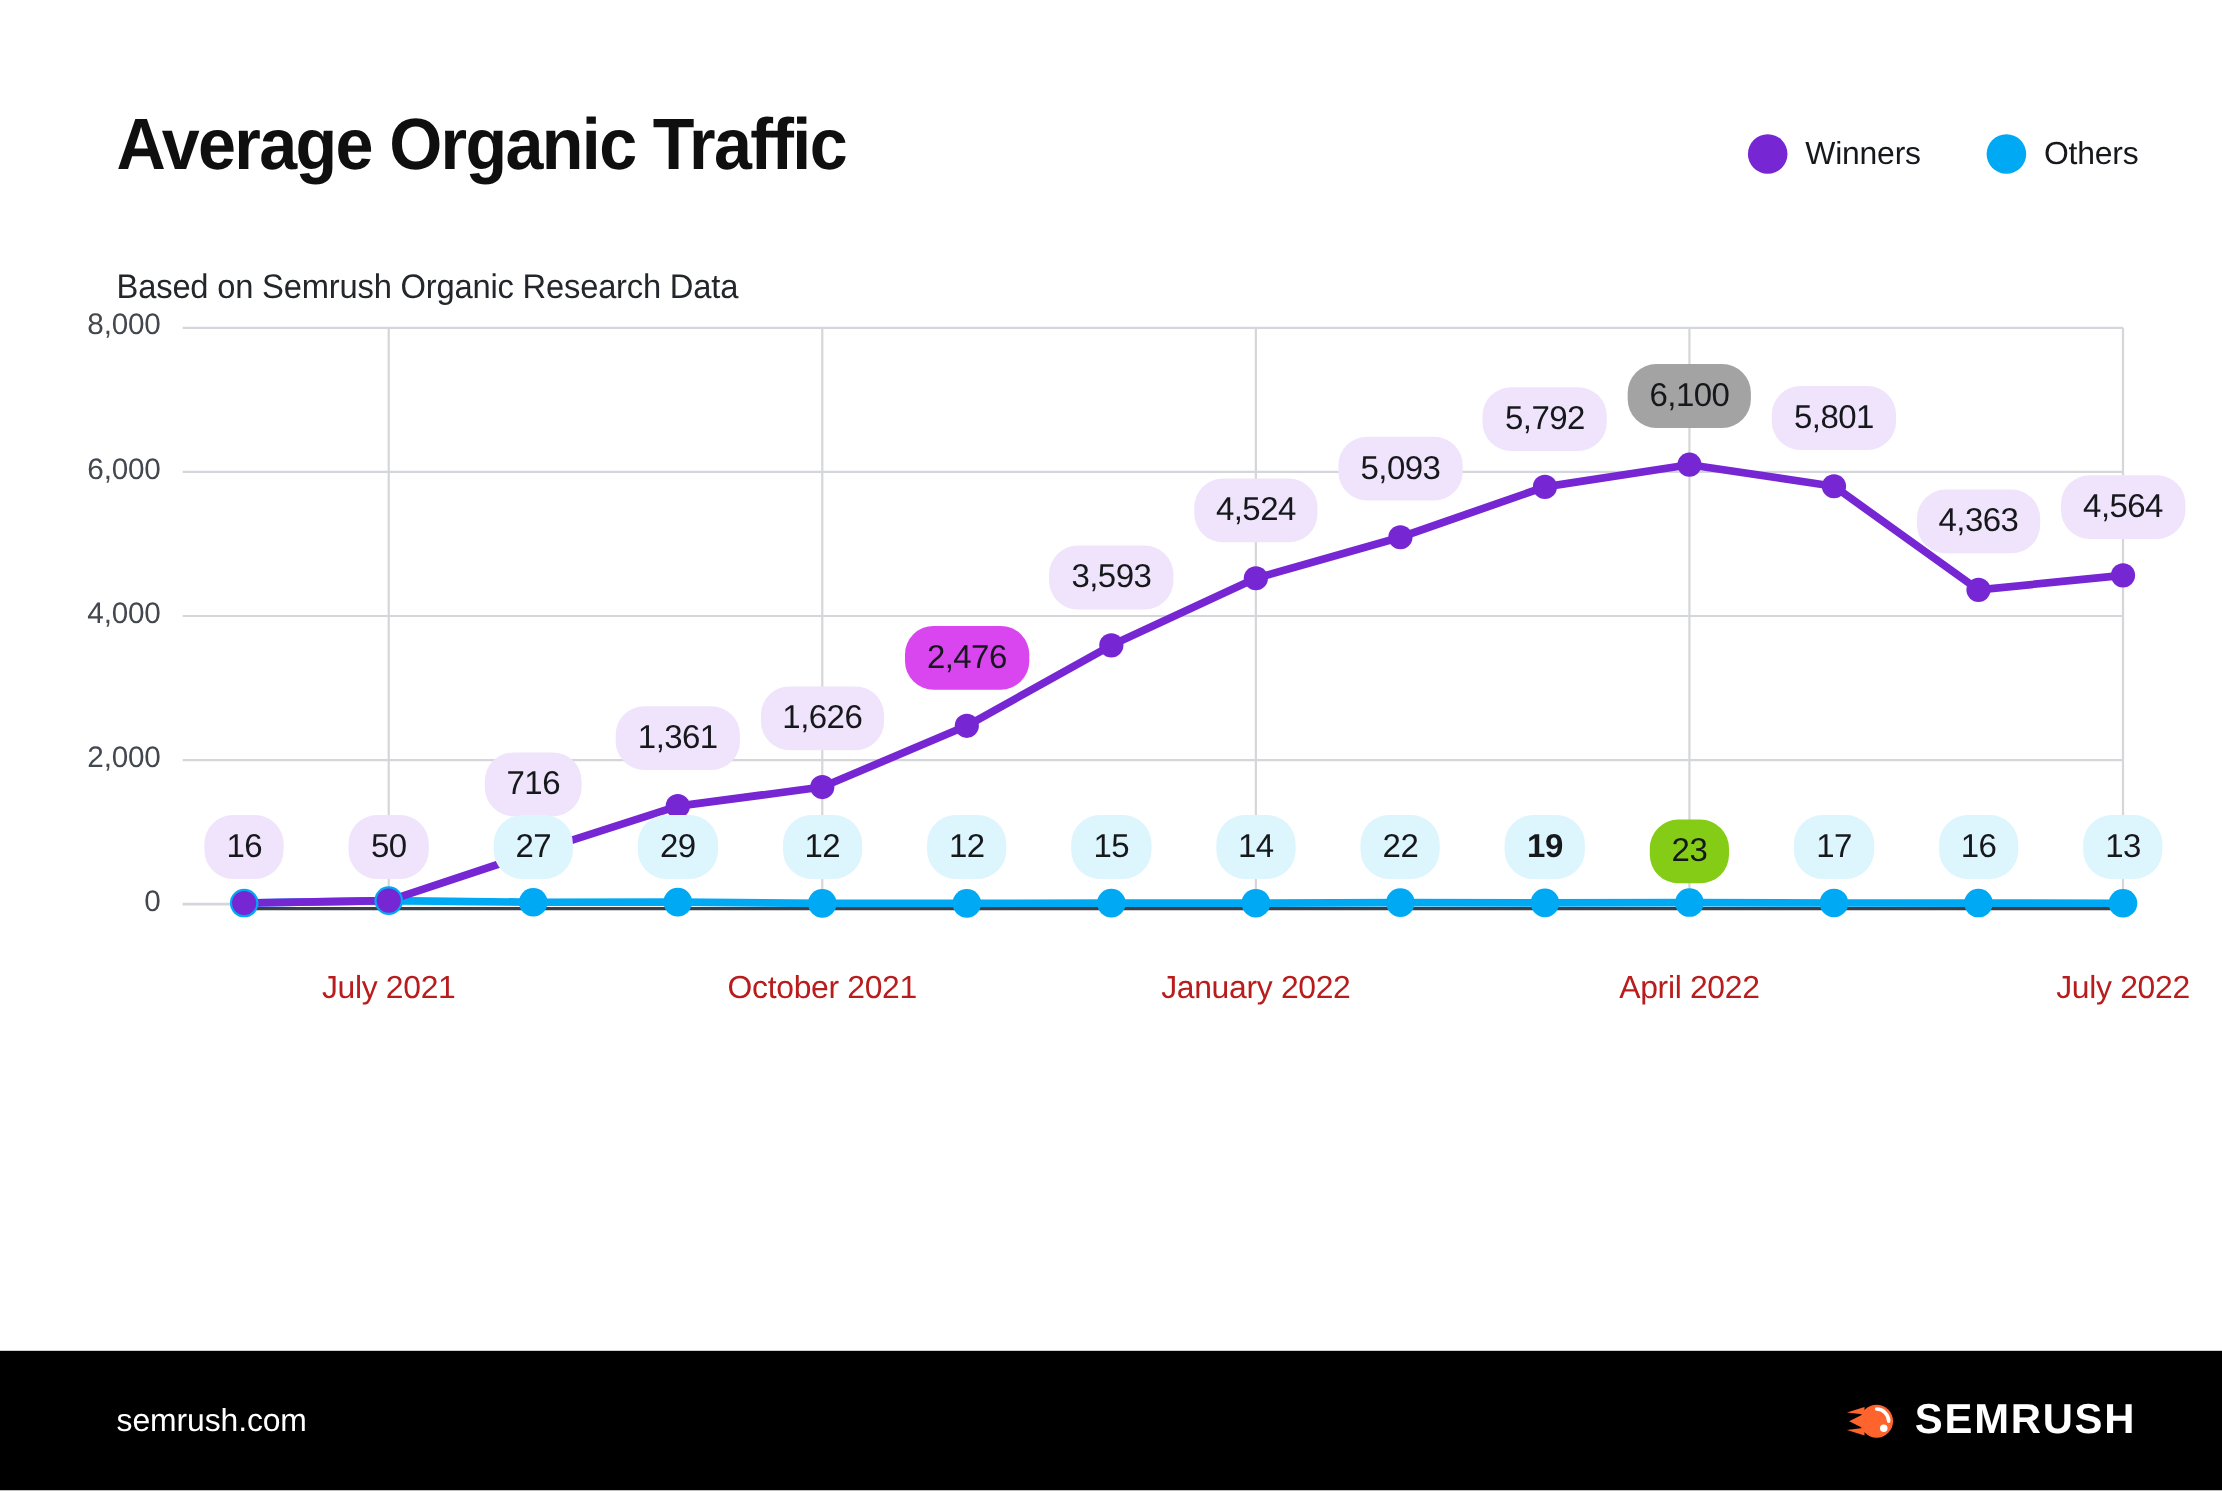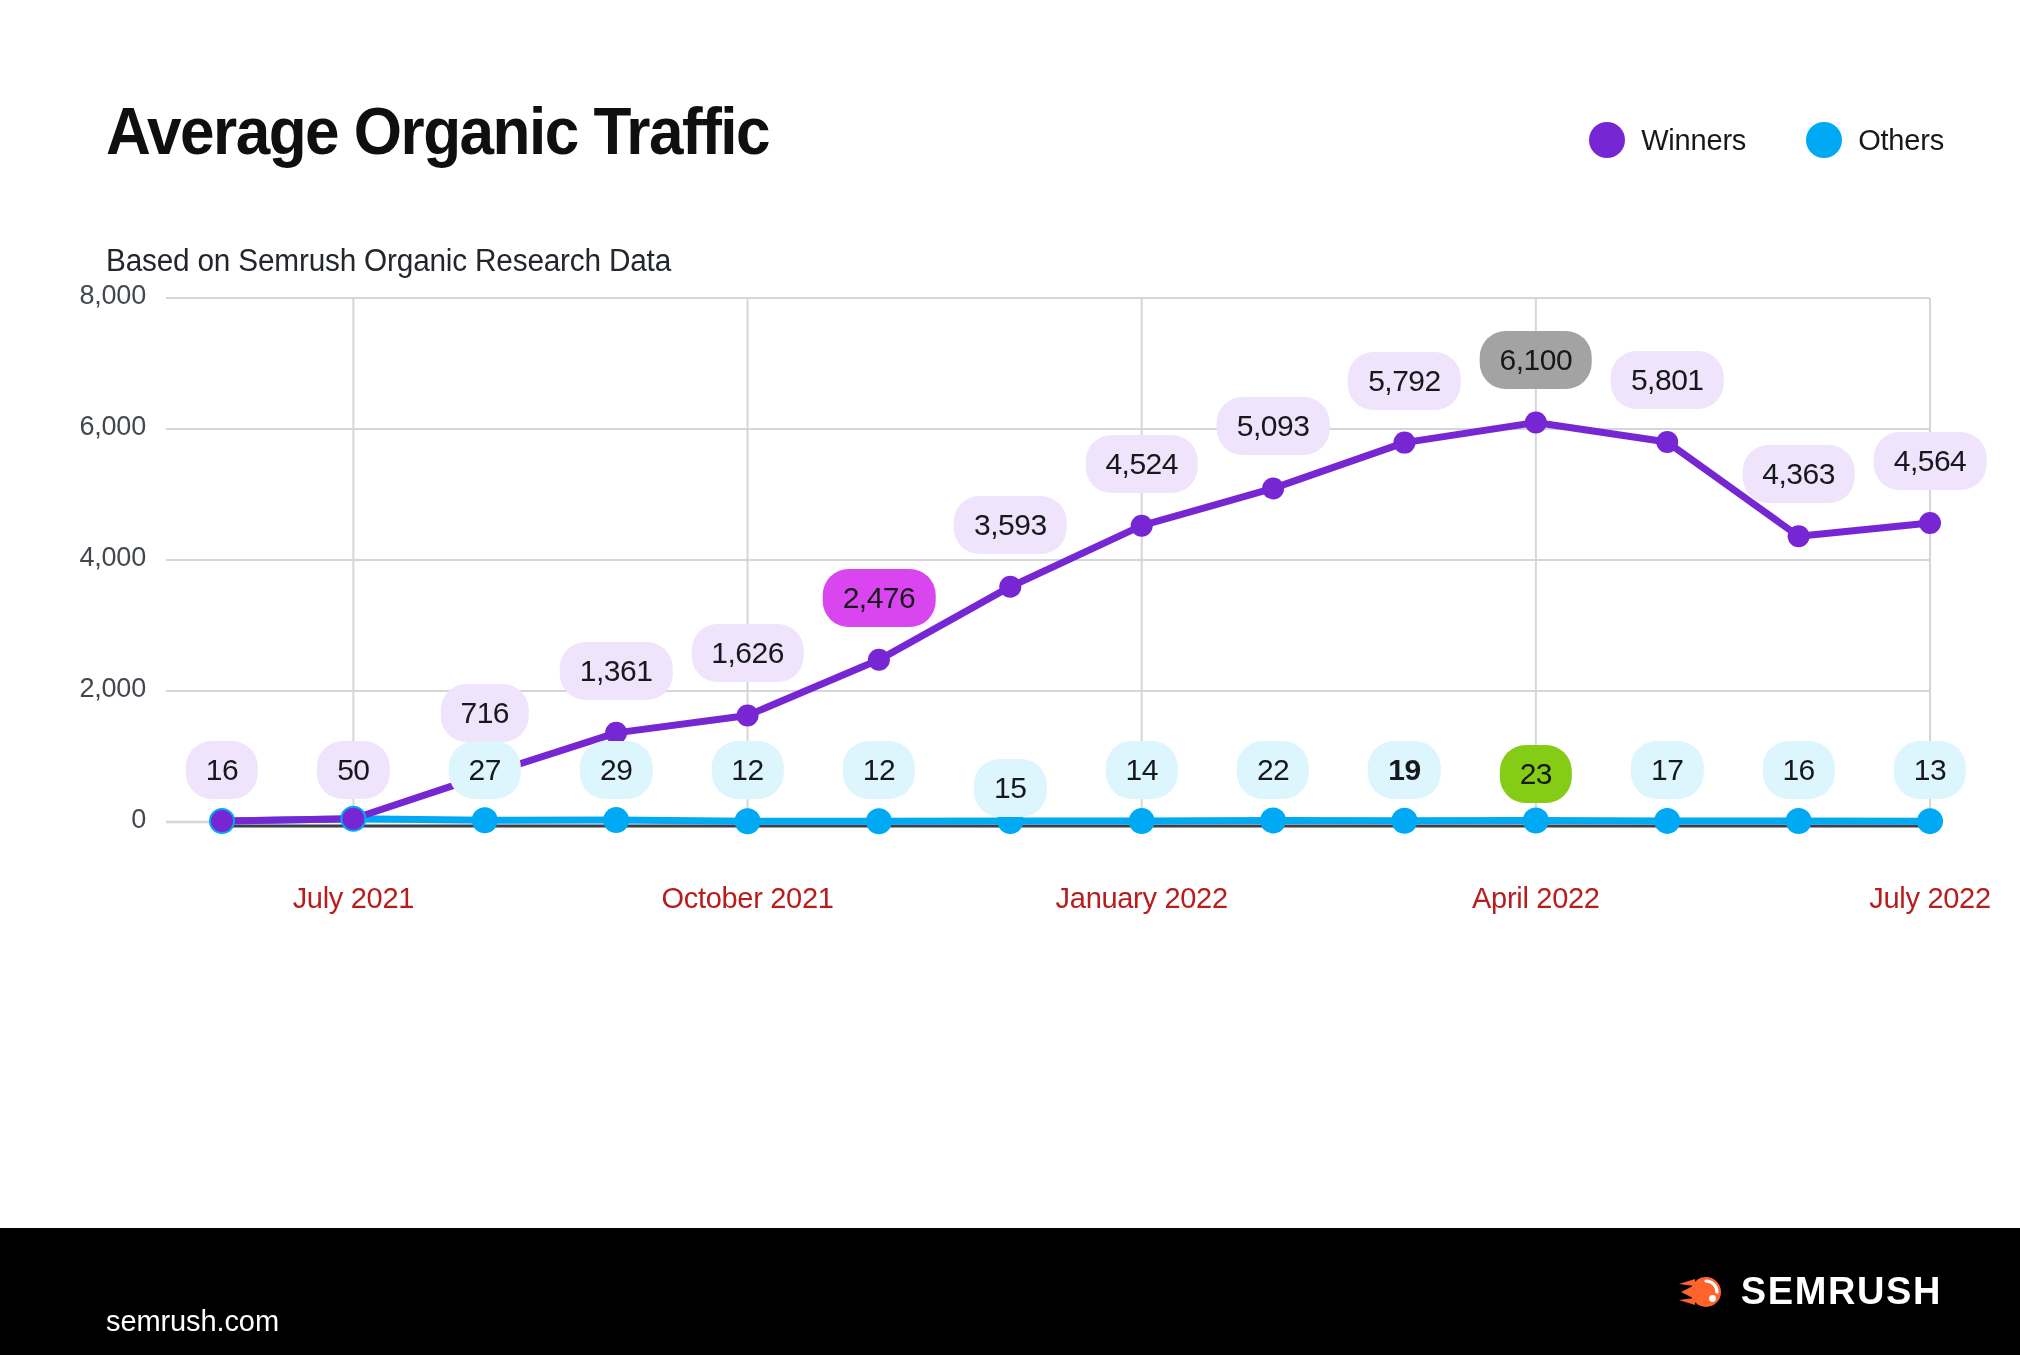--- a/index.html
+++ b/index.html
@@ -140,21 +140,20 @@
   }
   #footer-url {
     position: absolute;
     left: 106px;
     top: 50%;
     transform: translateY(-50%);
     font-size: 29px;
     color: #ffffff;
     letter-spacing: -0.1px;
     white-space: nowrap;
-    margin-top: 29px;
   }
   #footer-logo {
     position: absolute;
     right: 78px;
     top: 50%;
     transform: translateY(-50%);
     display: flex;
     align-items: center;
     gap: 16px;
   }
@@ -271,21 +270,21 @@
         <div class="value-pill winners" style="left: 1535.85px; top: 90.45px; background: #a3a3a3;">6,100</div>
         <div class="value-pill winners" style="left: 1667.23px; top: 110.034px; background: rgb(239, 228, 251);">5,801</div>
         <div class="value-pill winners" style="left: 1798.62px; top: 204.223px; background: rgb(239, 228, 251);">4,363</div>
         <div class="value-pill winners" style="left: 1930px; top: 191.058px; background: rgb(239, 228, 251);">4,564</div>
         <div class="value-pill winners" style="left: 222px; top: 500px; background: rgb(239, 228, 251);">16</div>
         <div class="value-pill winners" style="left: 353.385px; top: 500px; background: rgb(239, 228, 251);">50</div>
         <div class="value-pill others" style="left: 484.769px; top: 500px; background: rgb(221, 245, 253);">27</div>
         <div class="value-pill others" style="left: 616.154px; top: 500px; background: rgb(221, 245, 253);">29</div>
         <div class="value-pill others" style="left: 747.538px; top: 500px; background: rgb(221, 245, 253);">12</div>
         <div class="value-pill others" style="left: 878.923px; top: 500px; background: rgb(221, 245, 253);">12</div>
-        <div class="value-pill others" style="left: 1010.31px; top: 500px; background: rgb(221, 245, 253); margin-top: 18px;">15</div>
+        <div class="value-pill others" style="left: 1010.31px; top: 500px; background: rgb(221, 245, 253);">15</div>
         <div class="value-pill others" style="left: 1141.69px; top: 500px; background: rgb(221, 245, 253);">14</div>
         <div class="value-pill others" style="left: 1273.08px; top: 500px; background: rgb(221, 245, 253);">22</div>
         <div class="value-pill others" style="left: 1404.46px; top: 500px; background: rgb(221, 245, 253); font-weight: bold;">19</div>
         <div class="value-pill others" style="left: 1535.85px; top: 504px; background: #84cc16;">23</div>
         <div class="value-pill others" style="left: 1667.23px; top: 500px; background: rgb(221, 245, 253);">17</div>
         <div class="value-pill others" style="left: 1798.62px; top: 500px; background: rgb(221, 245, 253);">16</div>
         <div class="value-pill others" style="left: 1930px; top: 500px; background: rgb(221, 245, 253);">13</div>
       </div>
   </div>
 

